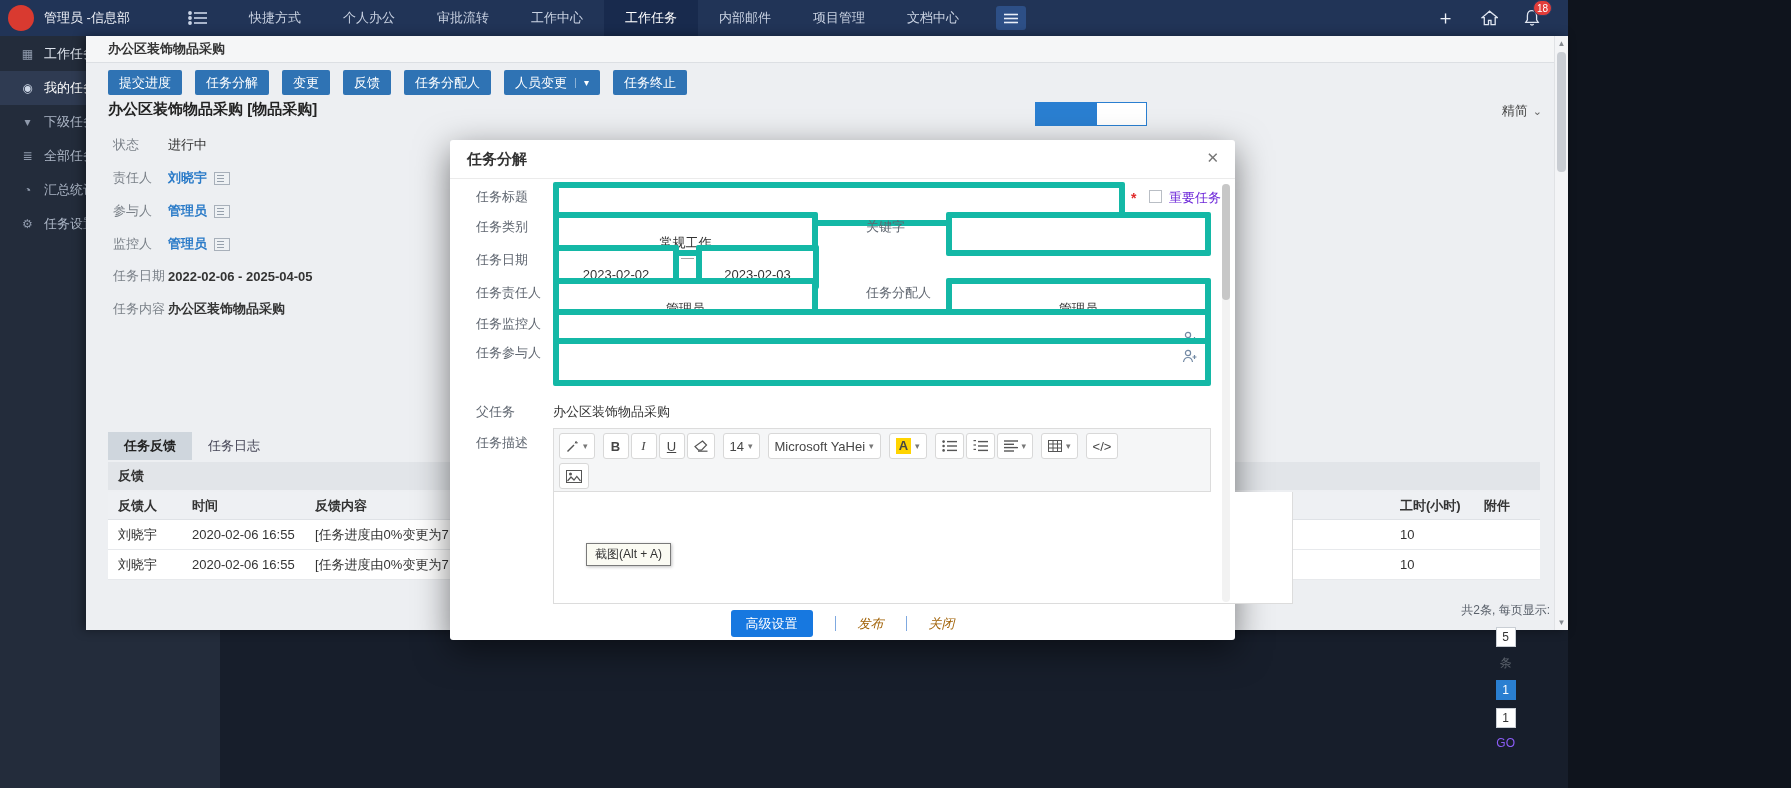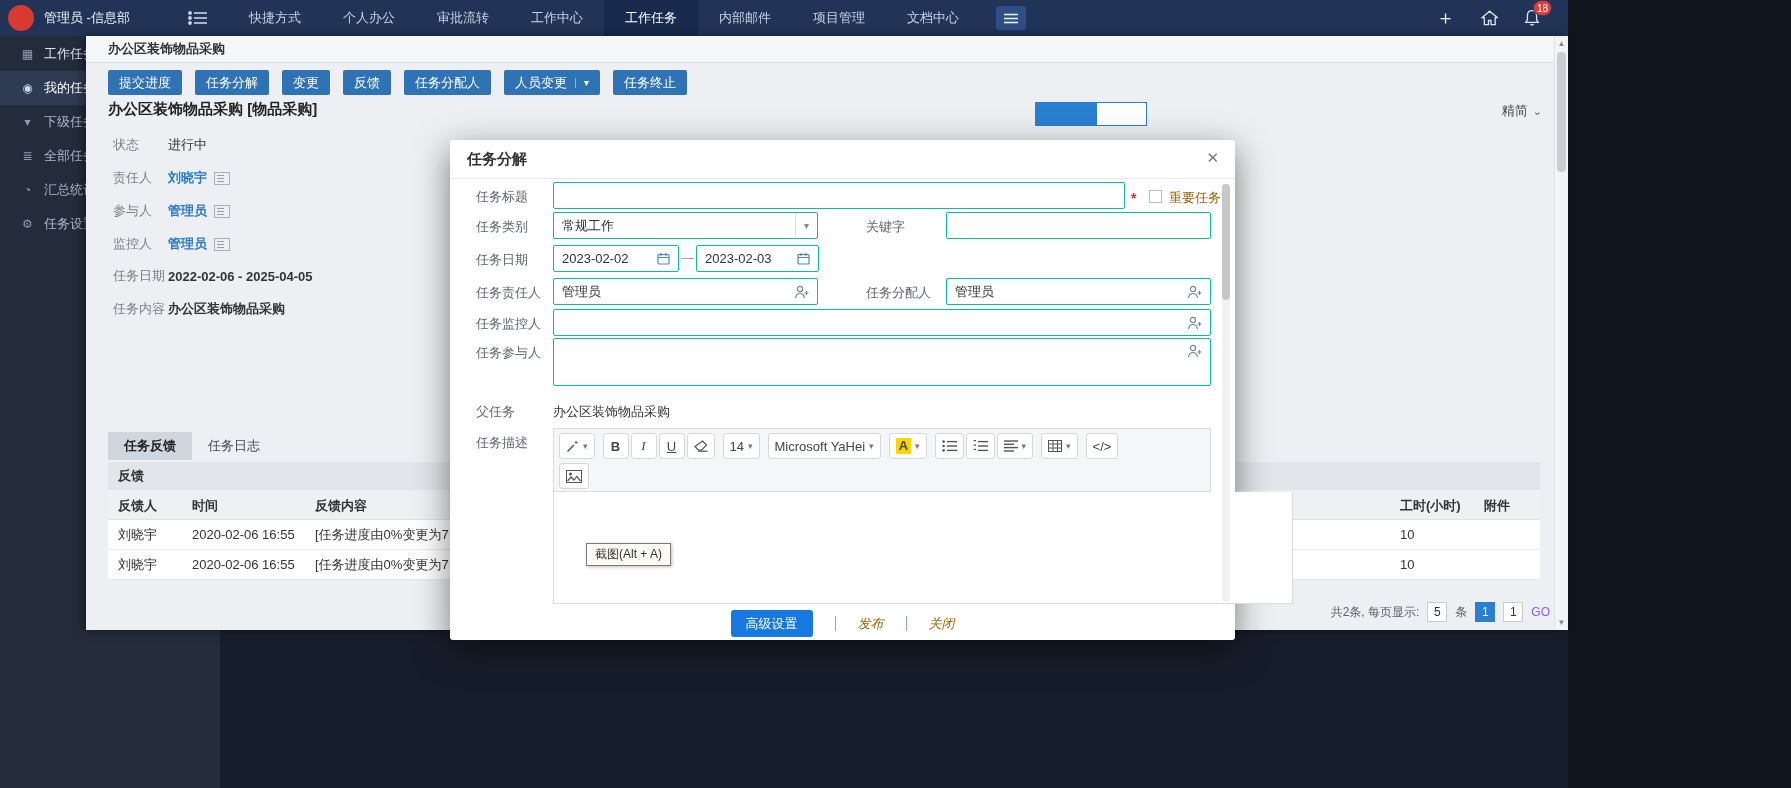--- a/index.html
+++ b/index.html
@@ -71,50 +71,50 @@
             line-height:28px;font-weight:bold;font-size:13px;color:#333;padding-left:10px;box-sizing:border-box;}
   .fb-grid{position:absolute;left:22px;width:1432px;display:grid;
            grid-template-columns:74px 123px 1085px 84px 1fr;padding-left:10px;box-sizing:border-box;
            align-items:center;font-size:13px;color:#333;}
   .fb-header{top:456px;height:28px;background:#eef0f3;border-bottom:1px solid #dfe2e6;font-weight:bold;}
   .fb-row1{top:484px;height:30px;background:#fff;border-bottom:1px solid #e7e9ec;}
   .fb-row2{top:514px;height:30px;background:#fff;border-bottom:1px solid #e7e9ec;}
   .fb-grid .cell{overflow:hidden;white-space:nowrap;}
 
   .fb-pager{position:absolute;right:18px;top:566px;display:flex;align-items:center;gap:8px;
-            font-size:12px;color:#5a616b;}
+            font-size:12px;color:#5a616b;flex-direction:column;}
   .pg-box{min-width:20px;height:20px;border:1px solid #c9ced4;background:#fff;display:flex;
           align-items:center;justify-content:center;font-size:12px;color:#333;padding:0 3px;
           box-sizing:border-box;cursor:pointer;}
   .pg-box.active{background:#2a7fd1;border-color:#2a7fd1;color:#fff;}
   .pg-go{color:#8b5cf6;cursor:pointer;}
 
   .panel-scroll{position:absolute;right:0;top:0;width:14px;height:594px;background:#f3f4f6;
                 border-left:1px solid #e0e2e5;box-sizing:border-box;z-index:12;}
   .ps-arrow{position:absolute;left:0;width:13px;text-align:center;font-size:8px;color:#84898f;}
   .ps-up{top:3px;} .ps-down{bottom:3px;}
   .ps-thumb{position:absolute;left:2px;top:16px;width:9px;height:120px;background:#c9cdd3;border-radius:4px;}
 
   
   .modal{position:absolute;left:450px;top:140px;width:785px;height:500px;background:#fff;border-radius:3px;
          box-shadow:0 10px 34px rgba(0,0,0,.5);z-index:50;}
   .modal-head{height:38px;border-bottom:1px solid #ebebeb;display:flex;align-items:center;}
   .modal-title{margin-left:17px;font-size:15px;font-weight:bold;color:#333;}
   .modal-close{position:absolute;right:16px;top:10px;font-size:15px;color:#777;cursor:pointer;line-height:1;}
   .m-label{position:absolute;left:26px;color:#5f6670;font-size:13px;white-space:nowrap;}
   .m-label.col2{left:416px;}
-  .inp{position:absolute;height:27px;border:1px solid #14b8a6;border-radius:2px;background:#fff;
-       box-sizing:border-box;font-size:13px;color:#333;padding:0 8px;display:flex;align-items:center;}
+  .inp{position:absolute;height:27px;border:6px solid #14b8a6;border-radius:2px;background:#fff;
+       box-sizing:border-box;font-size:13px;color:#333;padding:16px 8px;display:flex;align-items:center;flex-direction:column;}
   .inp .end-ic{margin-left:auto;display:flex;align-items:center;}
   .sel-caret{margin-left:auto;border-left:1px solid #e2e2e2;padding-left:8px;color:#888;font-size:10px;height:100%;
              display:flex;align-items:center;}
   .req{position:absolute;left:681px;top:50px;color:#e02b2b;font-weight:bold;font-size:14px;}
   .chk{position:absolute;left:699px;top:50px;width:13px;height:13px;border:1px solid #b9bec5;background:#fff;
        box-sizing:border-box;cursor:pointer;}
-  .chk-label{position:absolute;left:719px;top:49px;font-size:13px;color:#a16207;}
+  .chk-label{position:absolute;left:719px;top:49px;font-size:13px;color:#6d28d9;}
   .date-dash{position:absolute;left:231px;top:110px;color:#999;font-size:13px;}
   .parent-val{position:absolute;left:103px;top:263px;font-size:13px;color:#333;}
 
   .ed-toolbar{position:absolute;left:103px;top:288px;width:658px;height:64px;background:#f5f6f7;
               border:1px solid #dcdcdc;box-sizing:border-box;padding:2px 4px;}
   .ed-row{display:flex;align-items:center;height:30px;}
   .ed-btn{height:26px;min-width:26px;padding:0 6px;background:#fff;border:1px solid #d8d8d8;border-radius:3px;
           display:flex;align-items:center;justify-content:center;font-size:13px;color:#454545;margin:0 1px;
           cursor:pointer;box-sizing:border-box;gap:4px;}
   .ed-btn.gap{margin-right:7px;}

